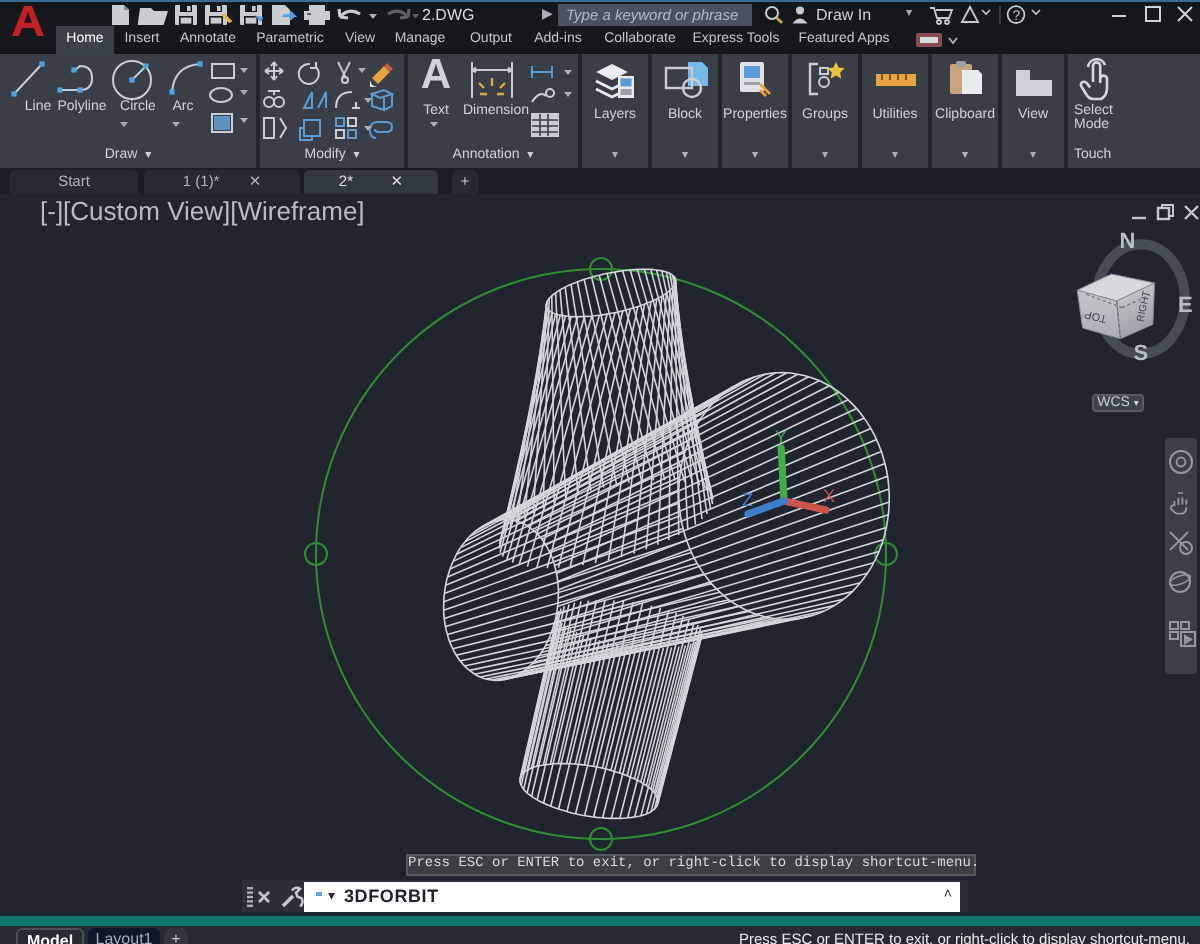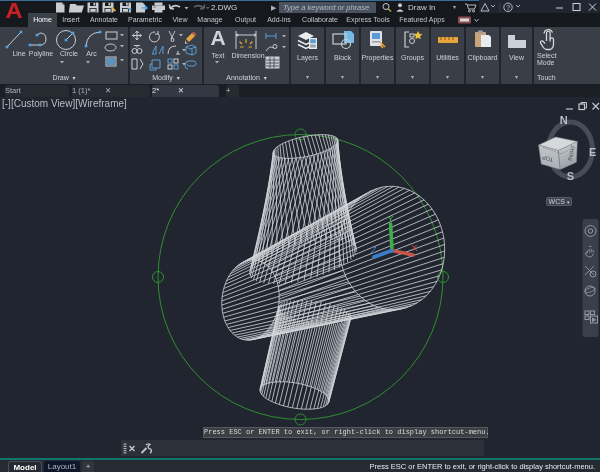--- a/index.html
+++ b/index.html
@@ -1,42 +1,42 @@
 <!DOCTYPE html>
 <html><head><meta charset="utf-8"><style>
 *{margin:0;padding:0;box-sizing:border-box}
 html,body{width:600px;height:472px;overflow:hidden;background:#212530;font-family:"Liberation Sans",sans-serif}
 .abs{position:absolute}
 #app{position:relative;width:600px;height:472px}
 
-#tbar{position:absolute;left:0;top:0;width:479px;height:13px;background:#15181d;border-top:1px solid #3a6d96}
+#tbar{position:absolute;left:0;top:0;width:600px;height:13px;background:#15181d;border-top:1px solid #3a6d96}
 #tbar .qi{position:absolute;top:1px;height:11px;color:#b9bec5;font-size:9px;line-height:11px}
 #logo{position:absolute;left:3px;top:0;width:22px;height:20px;z-index:5}
 #dwgt{position:absolute;left:211px;top:2px;width:60px;font-size:8px;color:#d6dae0}
 #sbox{position:absolute;left:279px;top:1px;width:97px;height:11px;background:#4a5260}
 #sbox span{display:block;font-size:7.5px;font-style:italic;color:#b2bac5;padding:0 4px;line-height:11px}
 #signin{position:absolute;left:408px;top:2px;font-size:8px;color:#ced3d9}
 
 #rtabs{position:absolute;left:0;top:13px;width:600px;height:14px;background:#15181d}
 #rtabs .t{position:absolute;top:0;height:14px;line-height:14px;font-size:7px;color:#c3c8cf;text-align:center}
 #rtabs .t.on{background:#3b4149;color:#fff}
 
 #ribbon{position:absolute;left:0;top:27px;width:600px;height:57px;background:#22262c}
 .panel{position:absolute;top:0;height:57px;background:#3a3f47}
 .plabel{position:absolute;bottom:3px;width:100%;text-align:center;font-size:7px;color:#ced3da}
 .blabel{position:absolute;text-align:center;font-size:7px;color:#ced3da;width:100%}
 
 #ftabs{position:absolute;left:0;top:84px;width:600px;height:13px;background:#1b1e24}
-#ftabs .ft{position:absolute;top:1px;height:12px;line-height:12px;font-size:7.5px;color:#aeb4bc;background:#262a31;border-radius:3px 3px 0 0}
+#ftabs .ft{position:absolute;top:1px;height:12px;line-height:12px;font-size:7.5px;color:#aeb4bc;background:#262a31;text-align:center;border-radius:3px 3px 0 0}
 #ftabs .ft.on{background:#333942;color:#dde1e6}
 
 #vp{position:absolute;left:0;top:97px;width:600px;height:361px;background:#212530}
-#vplabel{position:absolute;left:2px;top:1px;font-size:10px;color:#b7bcc3}
-
-#sbar{position:absolute;left:0;top:458px;width:600px;height:14px;background:#262a32;border-top:2px solid #0f766e}
+#vplabel{position:absolute;left:20px;top:1px;font-size:13px;color:#b7bcc3}
+
+#sbar{position:absolute;left:0;top:458px;width:600px;height:14px;background:#262a32;border-top:5px solid #0f766e}
 #sbar .mt{position:absolute;top:1px;height:12px;line-height:12px;font-size:8px;text-align:center}
 #esc2{position:absolute;right:5px;top:1px;line-height:12px;font-size:7.5px;color:#e8ebee}
 
 #tip{position:absolute;left:203px;top:330px;width:285px;height:11px;background:#3c3f44;border:1px solid #55585c;color:#d8dadd;font-family:"Liberation Mono",monospace;font-size:7px;line-height:9px;text-align:center;white-space:nowrap}
 
 #cmdrow{position:absolute;left:121px;top:343px;width:363px;height:16px;background:#2c3038}
 #cmdbox{position:absolute;left:31px;top:1px;width:328px;height:15px;background:#ffffff}
 #cmdbox .dash{position:absolute;left:6px;top:5px;width:3px;height:2px;background:#5aa7e8}
 #cmdbox .arr{position:absolute;left:12px;top:3px;font-size:7px;color:#272b31}
 #cmdbox .cmd{position:absolute;left:20px;top:2px;font-size:9px;font-weight:bold;color:#20242a;font-family:"Liberation Sans",sans-serif;letter-spacing:0.3px}
@@ -592,20 +592,26 @@
             <rect x="1.5" y="4.9" width="3" height="1.2"></rect>
             <rect x="1.5" y="7.1" width="3" height="1.2"></rect>
             <rect x="1.5" y="9.3" width="3" height="1.2"></rect>
           </g>
    <path d="M7.5 3 l5 5 M12.5 3 l-5 5" stroke="#c3c8cf" stroke-width="1.4" fill="none"></path>
    <g stroke="#c3c8cf" fill="none">
             <path d="M19.5 10 l5 -5" stroke-width="1.8"></path>
 <path d="M24 2.2 a3 3 0 0 1 4 -0.8 l-2 2 l0.8 2 l2 0.8 a3 3 0 0 1 -0.8 4" stroke-width="1.3"></path>
           </g>
   </svg>
+  <div id="cmdbox">
+   <div class="dash"></div>
+   <div class="arr">▾</div>
+   <div class="cmd">3DFORBIT</div>
+   <div class="up">˄</div>
+  </div>
  </div>
 </div>
 
 <div id="sbar">
  <div class="mt" style="left:8px;width:34px;color:#ffffff;font-weight:bold;background:#262a32;border:1px solid #4a5058;border-bottom:none;border-radius:3px 3px 0 0">Model</div>
  <div class="mt" style="left:44px;width:36px;color:#aab0b8;background:#0f172a;border-radius:3px 3px 0 0">Layout1</div>
  <div class="mt" style="left:82px;width:12px;color:#c3c8cf;background:#31363e;border-radius:3px 3px 0 0">+</div>
  <div id="esc2">Press ESC or ENTER to exit, or right-click to display shortcut-menu.</div>
 </div>
 </div>

